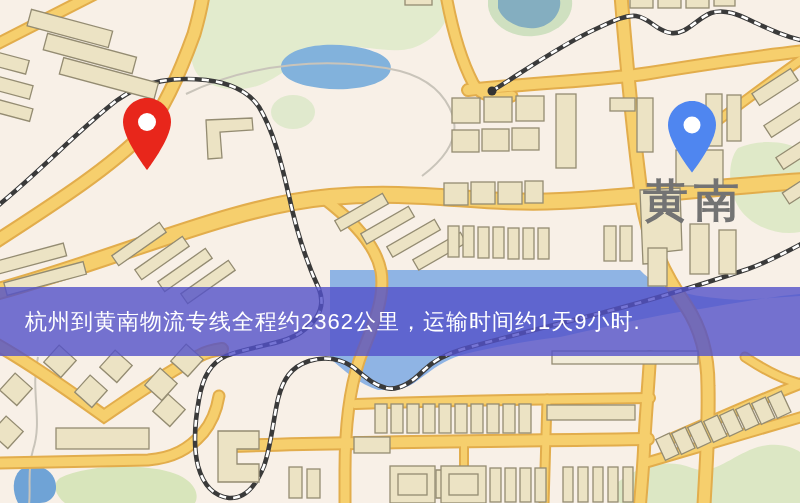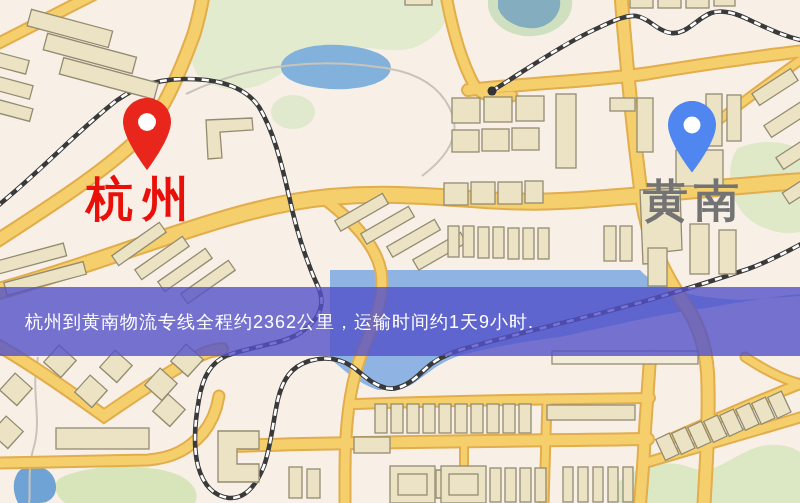--- a/index.html
+++ b/index.html
@@ -12,21 +12,21 @@
     position:absolute;font-family:"Liberation Serif",serif;font-weight:600;
     white-space:nowrap;line-height:1;user-select:none;
   }
   #origin-label{left:86px;top:176px;font-size:47px;letter-spacing:9px;color:#ea100a;}
   #destination-label{left:643px;top:179px;font-size:45px;letter-spacing:6px;color:#737373;}
   #route-banner{
     position:absolute;left:0;top:287px;width:800px;height:69px;
     background:rgba(83,81,201,0.80);display:flex;align-items:center;
   }
   #route-banner .txt{
-    margin-left:25px;color:#ffffff;font-size:18px;letter-spacing:1px;
+    margin-left:25px;color:#ffffff;font-size:22px;letter-spacing:1px;
     font-family:"Liberation Sans",sans-serif;
   }
 </style>
 </head>
 <body>
 
 <div id="screen">
 
   <svg id="map-svg" width="800" height="503" viewBox="0 0 800 503">
 
@@ -229,20 +229,19 @@
       <path d="M147,98 c-13.3,0 -24,10.7 -24,24 c0,17 24,48 24,48 c0,0 24,-31 24,-48 c0,-13.3 -10.7,-24 -24,-24 z" fill="#e8261b"></path>
       <circle cx="147" cy="122" r="9" fill="#ffffff"></circle>
     </g>
 
     <g>
       <path d="M692,101 c-13.3,0 -24,10.7 -24,24 c0,17.5 24,47.5 24,47.5 c0,0 24,-30 24,-47.5 c0,-13.3 -10.7,-24 -24,-24 z" fill="#4f86f0"></path>
       <circle cx="692" cy="125" r="8.5" fill="#ffffff"></circle>
     </g>
   </svg>
 
-  <div id="origin-label" class="city-label">杭州</div>
   <div id="destination-label" class="city-label">黄南</div>
 
   <div id="route-banner">
     <div class="txt">杭州到黄南物流专线全程约2362公里，运输时间约1天9小时.</div>
   </div>
 
 </div>
 
 </body></html>

